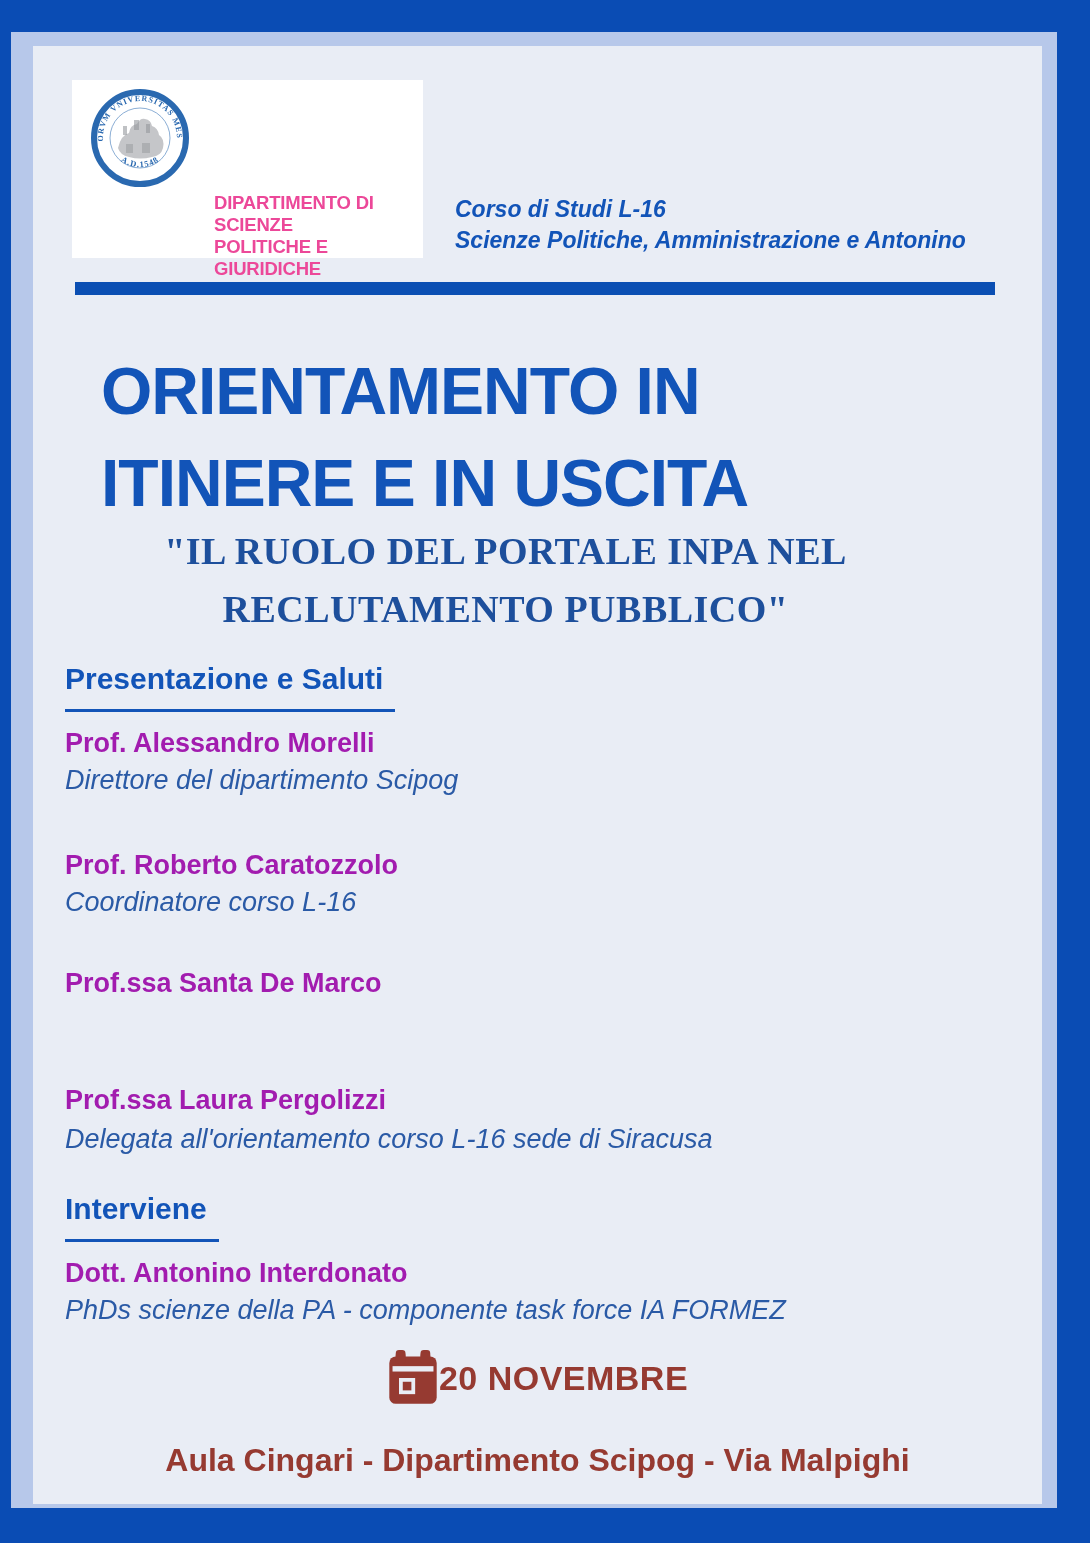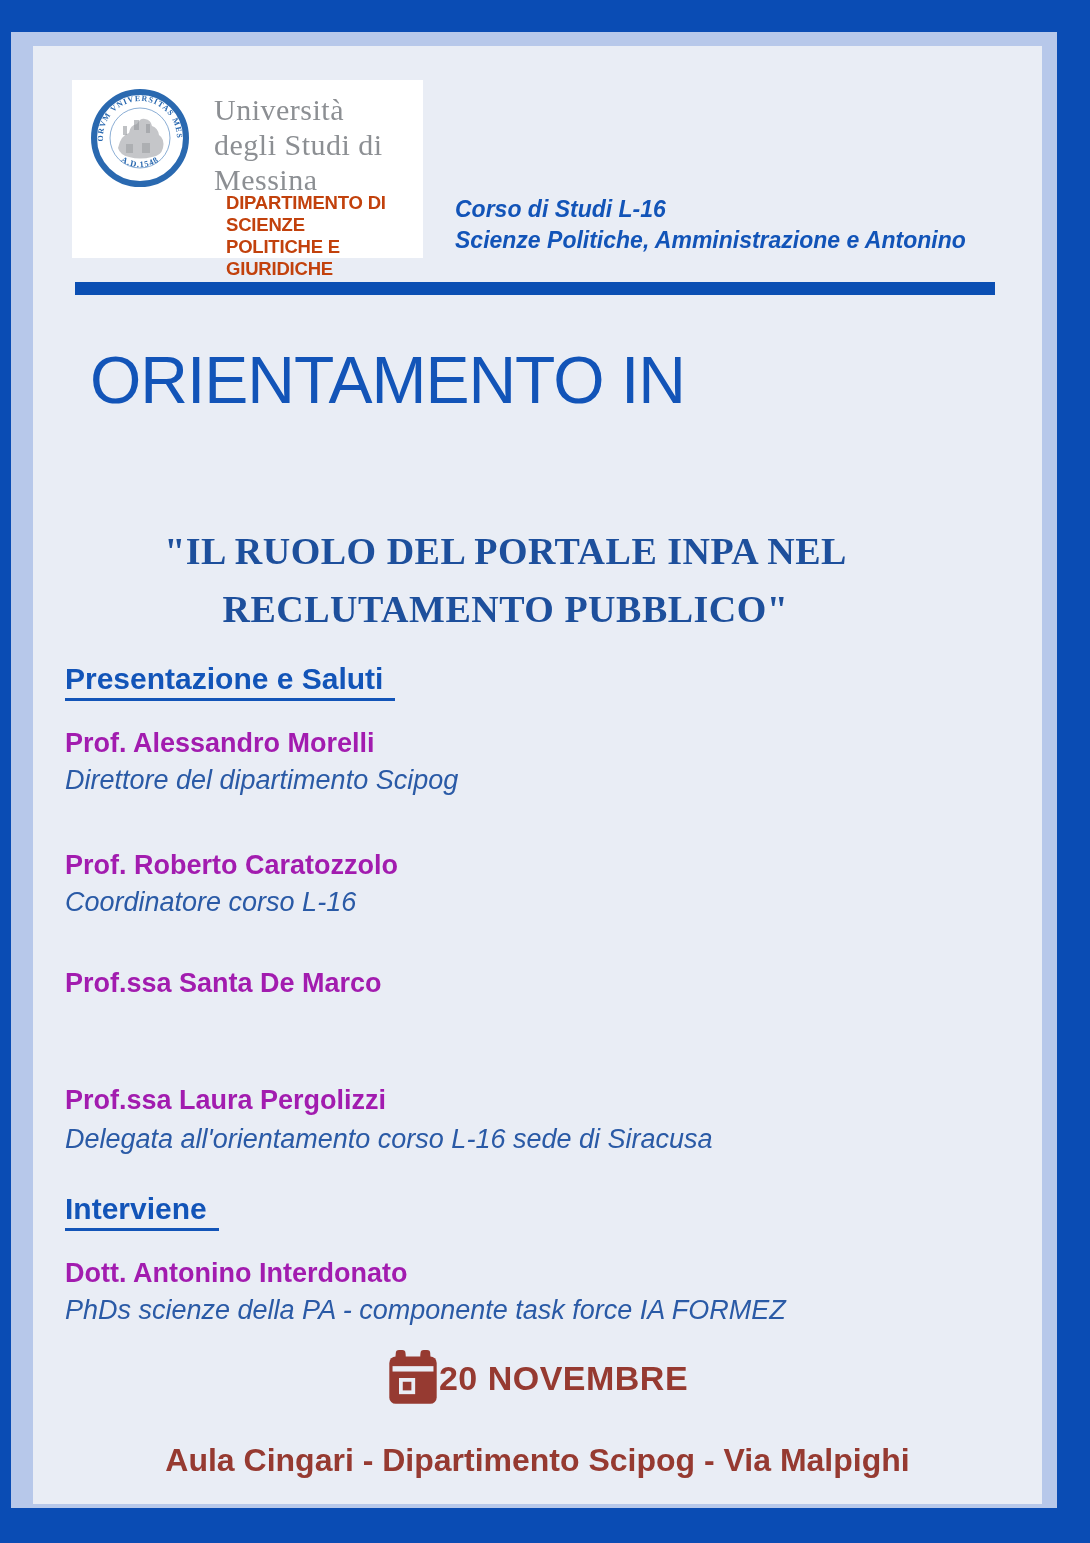--- a/index.html
+++ b/index.html
@@ -21,50 +21,49 @@
     background:#ffffff;
   }
   .seal{position:absolute;left:18px;top:8px;}
   .uni-name{
     position:absolute;left:142px;top:12px;
     font-family:"Liberation Serif", serif;
     font-size:30px;line-height:35px;color:#8c8f93;letter-spacing:.5px;
   }
   .dept{
     position:absolute;left:142px;top:112px;
-    font-size:18.5px;line-height:22px;font-weight:bold;color:#c2410c;
+    font-size:18.5px;line-height:22px;font-weight:bold;color:#ec4899;
     letter-spacing:-.2px;
-    margin-left:12px;
   }
   .course{
     position:absolute;left:422px;top:148px;
     font-size:23px;line-height:31px;font-weight:bold;font-style:italic;
     color:#1254b8;
   }
   .divider{
     position:absolute;left:42px;top:236px;width:920px;height:13px;
     background:#0b4fb3;
   }
   
   .title{
-    position:absolute;left:57px;top:288px;margin:0;
-    font-size:66px;line-height:92px;font-weight:normal;color:#1254b8;
+    position:absolute;left:57px;top:288px;margin:11px;
+    font-size:66px;line-height:92px;font-weight:bold;color:#1254b8;
     letter-spacing:-1px;white-space:nowrap;
   }
   .subtitle{
     position:absolute;left:0;top:476px;width:945px;text-align:center;
     font-family:"Liberation Serif", serif;
     font-size:38px;line-height:58px;font-weight:bold;color:#1d4f9c;
     letter-spacing:.5px;white-space:nowrap;
   }
   
   .abs{position:absolute;left:32px;white-space:nowrap;}
   .sec-heading{
     font-size:30px;font-weight:bold;color:#1254b8;
-    border-bottom:3px solid #1254b8;padding:0 12px 2px 0;display:inline-block;
+    border-bottom:3px solid #1254b8;padding:0 12px 13px 0;display:inline-block;
   }
   .sp-name{font-size:27px;font-weight:bold;color:#a21caf;}
   .sp-role{font-size:27px;font-style:italic;color:#2a5aa6;}
   
   .event-row{
     position:absolute;left:0;top:1304px;width:100%;
     display:flex;justify-content:center;align-items:center;gap:96px;
   }
   .event-group{display:flex;align-items:center;}
   .event-text{font-size:34px;font-weight:bold;color:#963a31;letter-spacing:.5px;}
@@ -95,40 +94,36 @@
         <path id="sealTop" d="M 13,50 A 37,37 0 1 1 87,50" fill="none"></path>
         <path id="sealBot" d="M 20,60 A 33,33 0 0 0 80,60" fill="none"></path>
       </defs>
       <text font-size="8" font-weight="bold" fill="#2a69b0" letter-spacing="1" font-family="Liberation Serif, serif">
         <textPath href="#sealTop" startOffset="50%" text-anchor="middle">STVDIORVM VNIVERSITAS MESSANAE</textPath>
       </text>
       <text font-size="8.5" font-weight="bold" fill="#2a69b0" letter-spacing="1" font-family="Liberation Serif, serif">
         <textPath href="#sealBot" startOffset="50%" text-anchor="middle">A.D.1548</textPath>
       </text>
     </svg>
-    <div class="uni-name">
-      <div>Università</div>
-      <div>degli Studi di</div>
-      <div>Messina</div>
-    </div>
     <div class="dept">
       <div>DIPARTIMENTO DI SCIENZE</div>
       <div>POLITICHE E GIURIDICHE</div>
     </div>
   </div>
 
   <div class="course">
     <div>Corso di Studi L-16</div>
     <div>Scienze Politiche, Amministrazione e Antonino</div>
   </div>
 
   <div class="divider"></div>
 
   <h1 class="title">
     <div>ORIENTAMENTO IN</div>
+    <div>ITINERE E IN USCITA</div>
   </h1>
 
   <div class="subtitle">
     <div>"IL RUOLO DEL PORTALE INPA NEL</div>
     <div>RECLUTAMENTO PUBBLICO"</div>
   </div>
 
   <div class="abs" style="top:616px">
     <span class="sec-heading">Presentazione e Saluti</span>
   </div>

